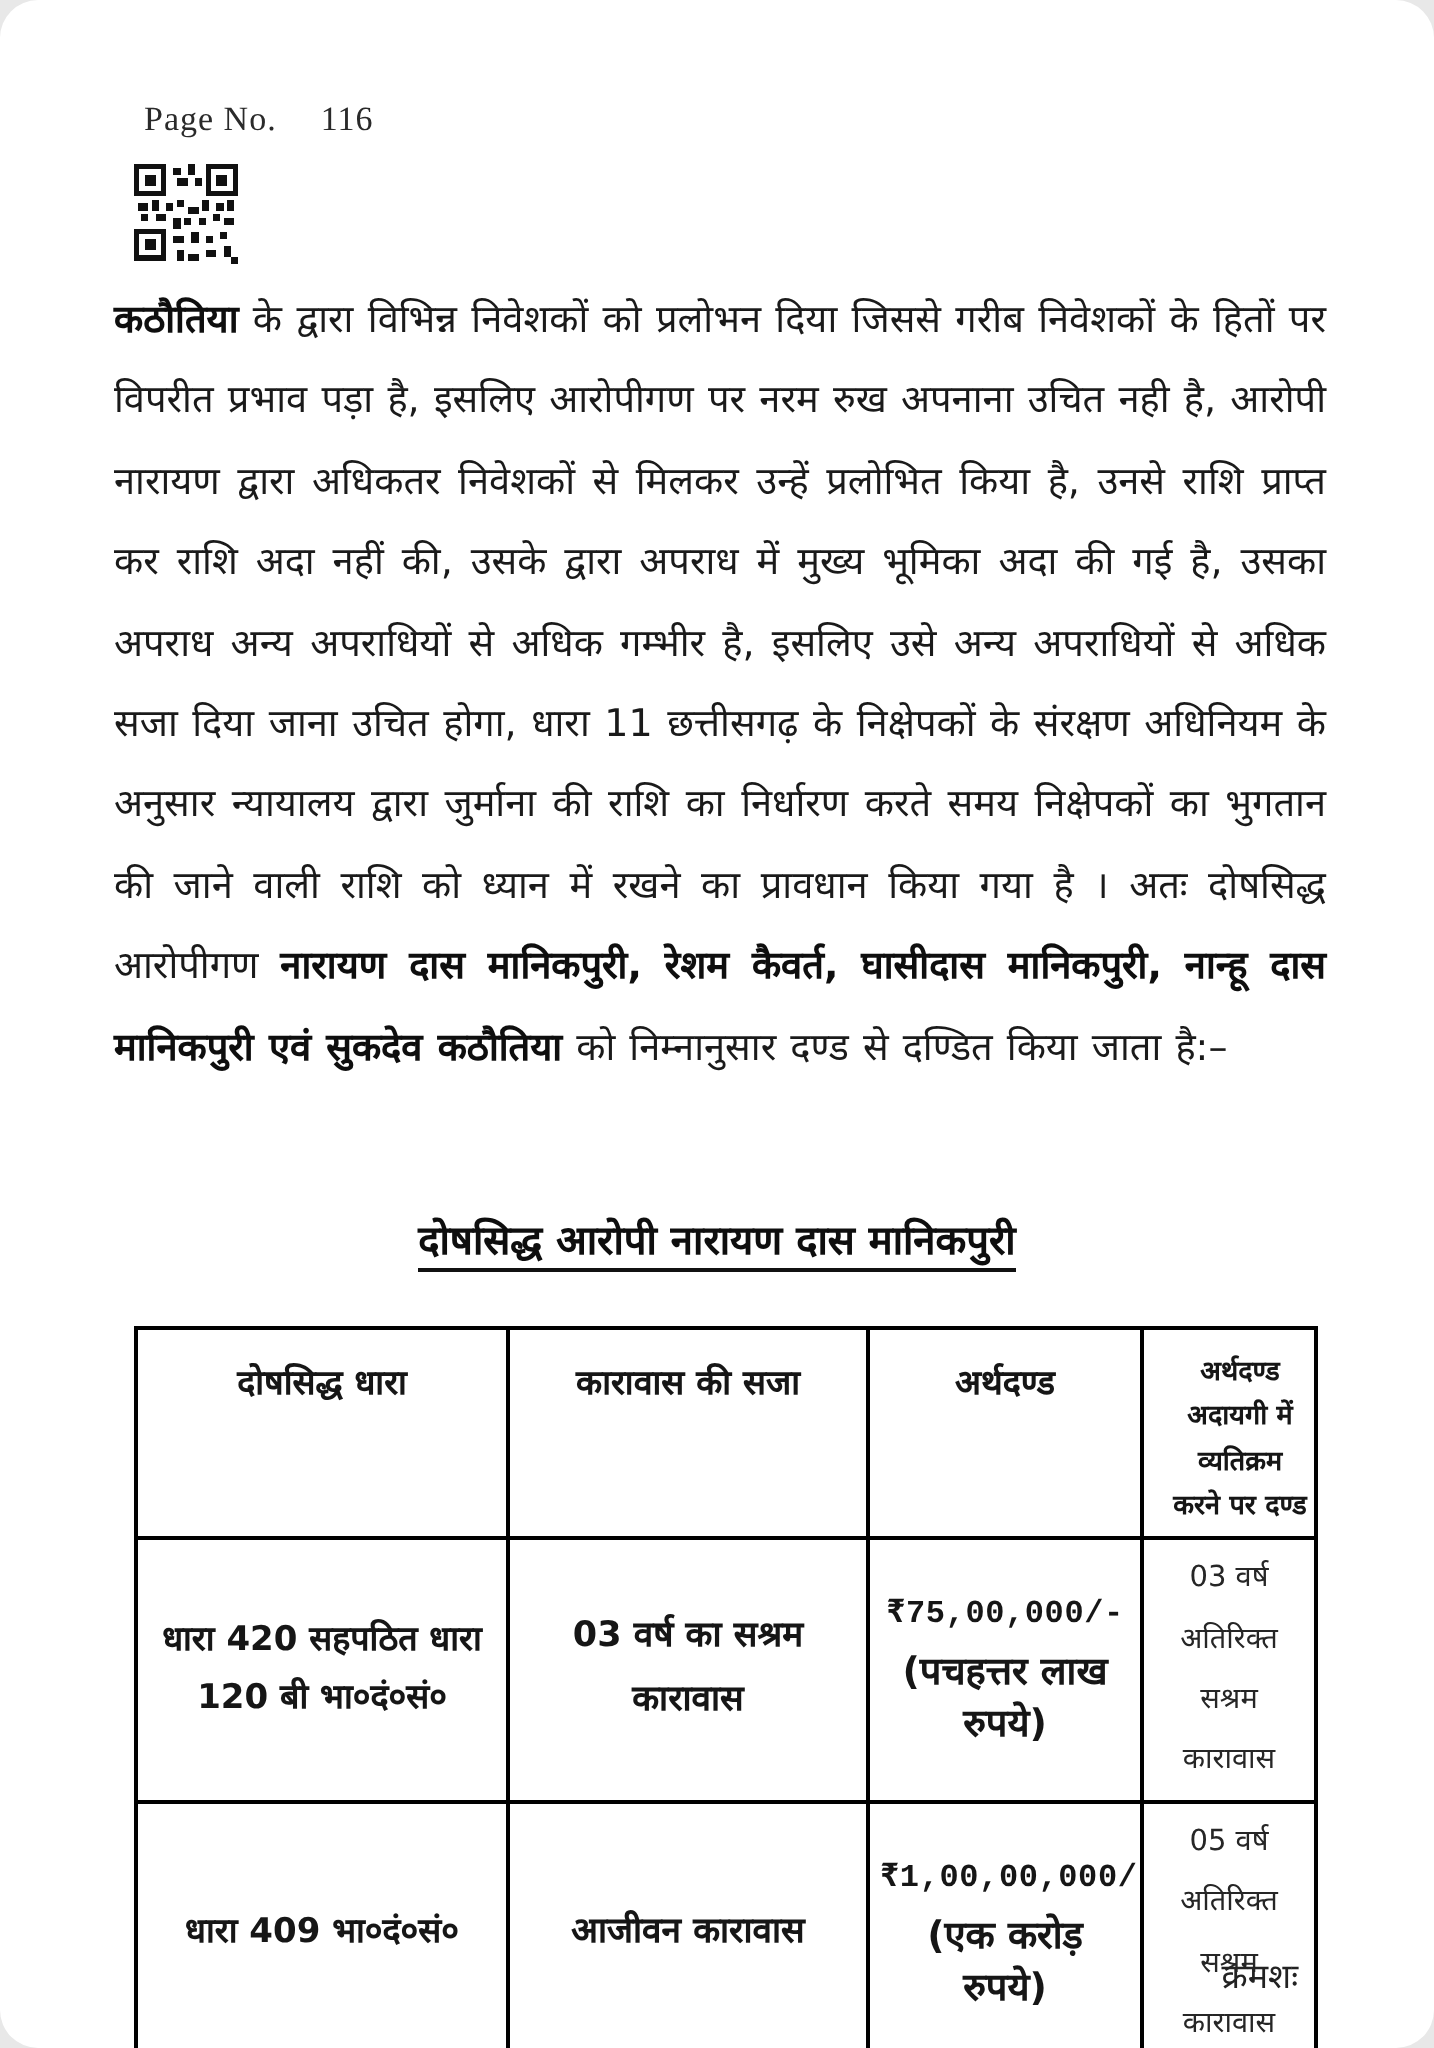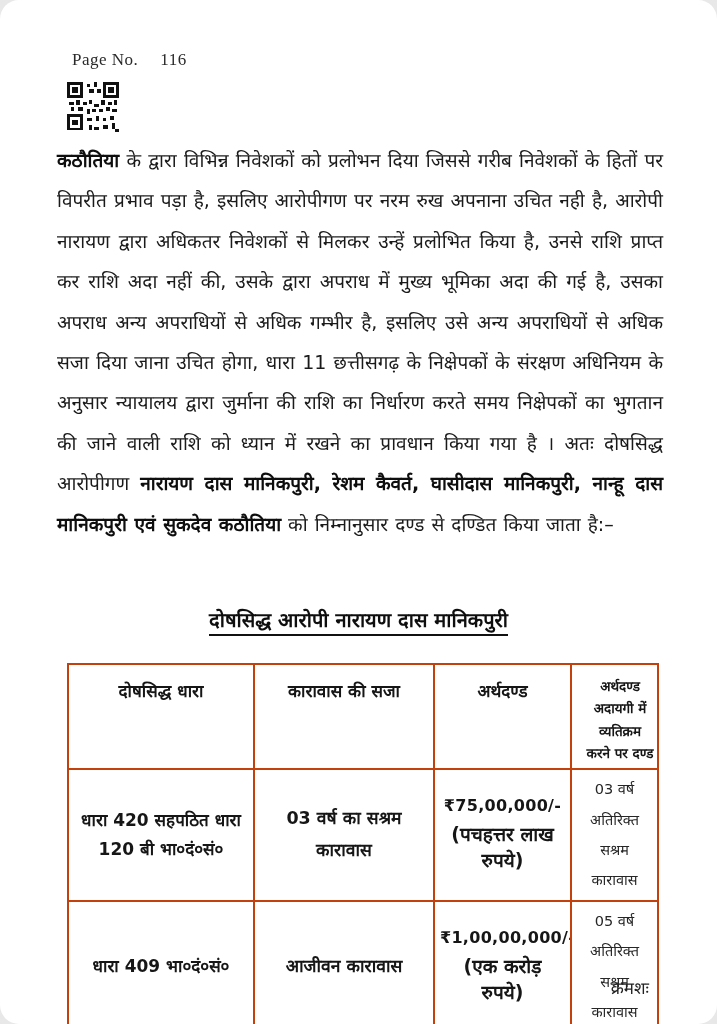--- a/index.html
+++ b/index.html
@@ -38,32 +38,32 @@
   .sec-heading span {
     font-size:20px; font-weight:700; color:#0e0e0e;
     border-bottom:2.5px solid #111; padding-bottom:2px;
   }
   
   table.sentence {
     position:absolute; top:663px; left:67px; width:590px;
     border-collapse:collapse; table-layout:fixed;
   }
   table.sentence th, table.sentence td {
-    border:2px solid #c2410c; vertical-align:middle; text-align:center;
+    border:2px solid #000000; vertical-align:middle; text-align:center;
     padding:4px 5px; overflow:hidden;
   }
   col.c1 { width:186px; } col.c2 { width:180px; } col.c3 { width:137px; } col.c4 { width:87px; }
   tr.hdr th { height:85px; font-size:17px; font-weight:700; vertical-align:top; padding-top:14px; }
   tr.hdr th.small { font-size:13.5px; line-height:1.65; padding-top:10px; padding-left:13px; padding-right:2px; }
   tr.r1 td { height:88px;margin-left:27px; }
   tr.r2 td { height:73px; }
   td.sec { font-weight:700; font-size:17px; text-align:left; padding-left:7px; line-height:1.7; }
   td.impr { font-weight:700; font-size:17.5px; line-height:1.8; }
   td.fine { font-weight:700; }
-  td.fine .amt { font-size:16px; letter-spacing:0.3px; display:block; }
+  td.fine .amt { font-size:16px; letter-spacing:0.3px; display:block;font-family:Liberation Mono, monospace; }
   td.fine .words { font-size:19px; display:block; margin-top:6px; }
   td.dflt { font-size:14.5px; font-weight:400; color:#262626; line-height:2.1; padding-left:2px; padding-right:2px; }
   
   .footer-cont {
     position:absolute; top:976px; right:68px; font-size:17px; color:#222;
   }
 </style>
 </head>
 <body>
 

